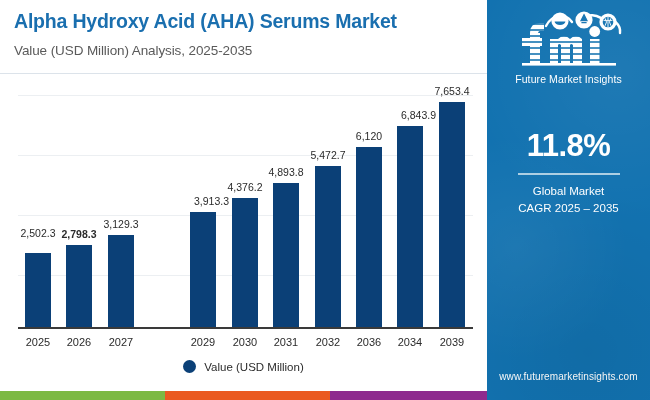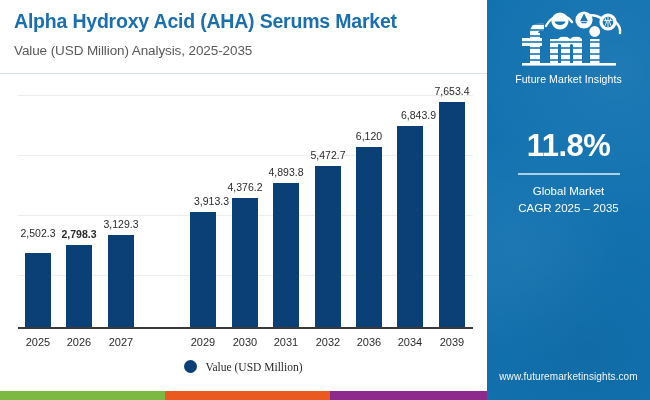--- a/index.html
+++ b/index.html
@@ -63,21 +63,21 @@
 
   
   .legend {
     position:absolute; left:0; top:360px; width:487px;
     display:flex; align-items:center; justify-content:center; gap:8px;
   }
   .legend-dot {
     width:13px; height:13px; border-radius:50%; background:#0b4077;
     flex:0 0 auto;
   }
-  .legend-text { font-size:11.5px; color:#2b2b2b;font-family:Liberation Serif, serif; }
+  .legend-text { font-size:11.5px; color:#2b2b2b; }
 
   
   .strip { position:absolute; bottom:0; height:9px; }
   .strip-green  { left:0px;   width:165px; background:#7cb943; }
   .strip-orange { left:165px; width:165px; background:#ea5a20; }
   .strip-purple { left:330px; width:157px; background:#8e2a8e; }
 
   
   .sidebar {
     position:absolute; left:487px; top:0; width:163px; height:400px;

